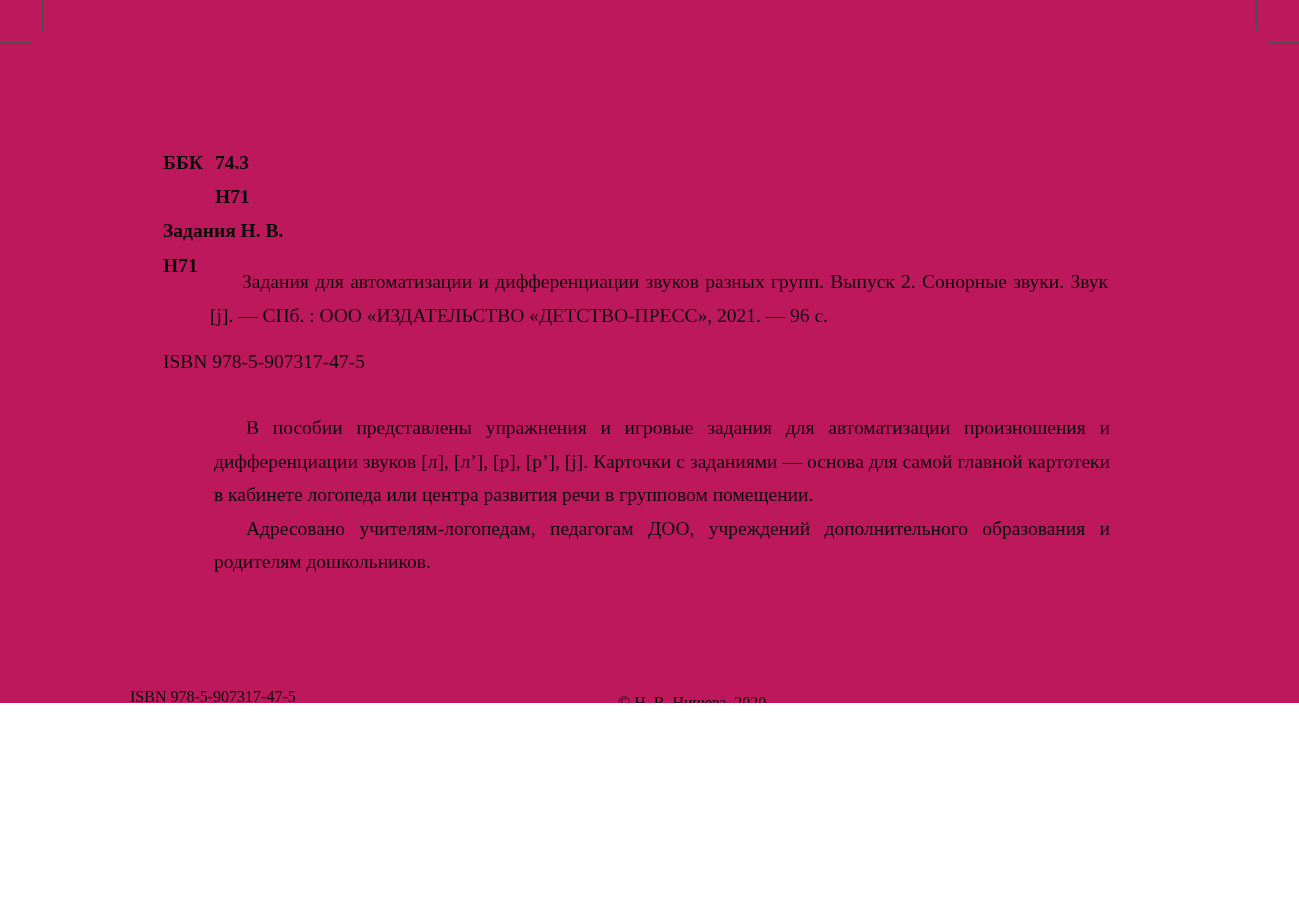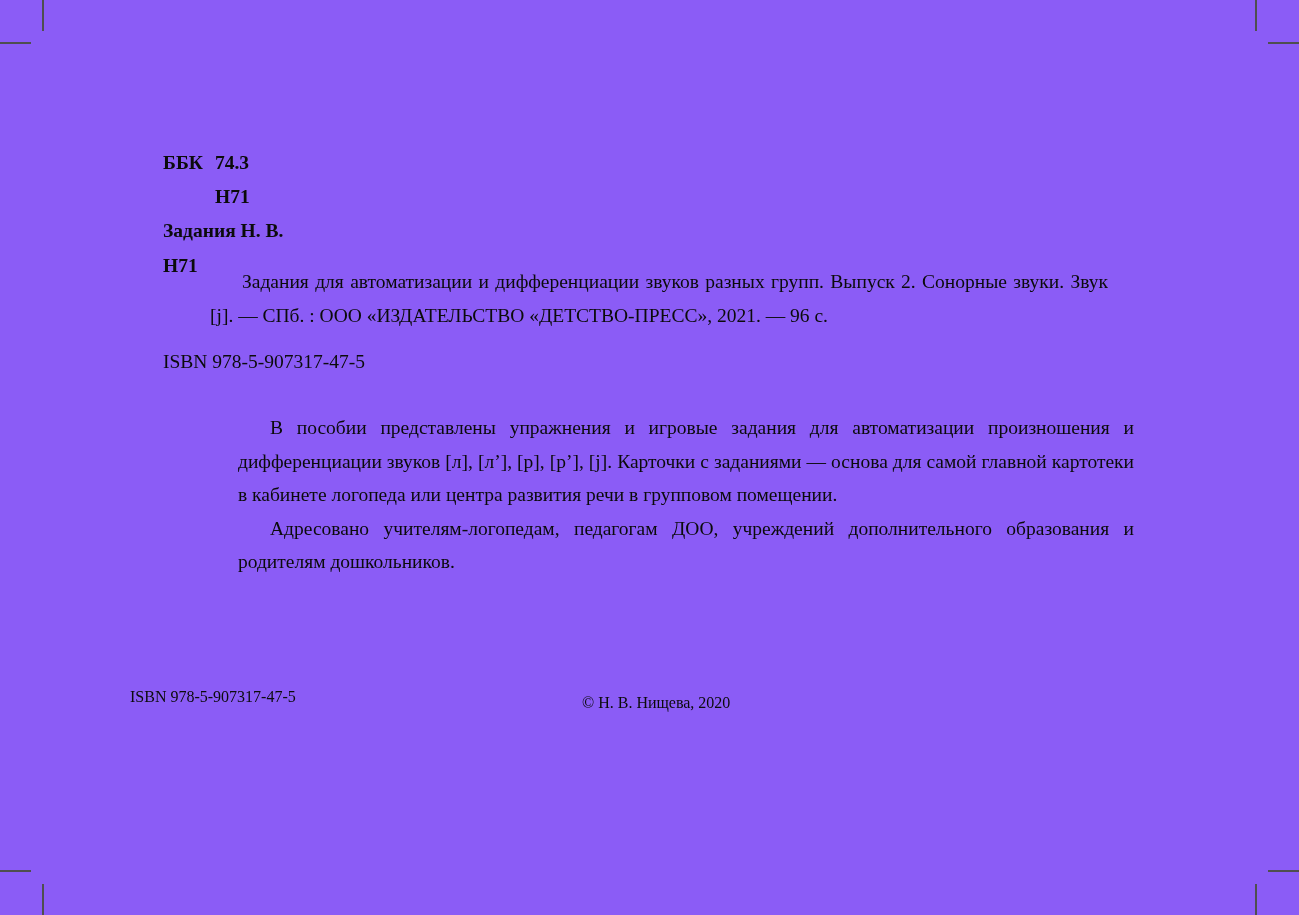--- a/index.html
+++ b/index.html
@@ -3,22 +3,22 @@
 <meta charset="utf-8">
 <style>
   html, body {
     margin: 0;
     padding: 0;
     background: #ffffff;
   }
   .page {
     position: relative;
     width: 1299px;
-    height: 915px;
-    background: #8b5cf6;
+    height: 703px;
+    background: #be185d;
     overflow: hidden;
     font-family: "Liberation Serif", "DejaVu Serif", serif;
     color: #0b0b0b;
   }
 
   
   .crop {
     position: absolute;
     background: #4f4f4f;
   }
@@ -76,38 +76,37 @@
   }
 
   .annotation {
     position: absolute;
     left: 214px;
     top: 411px;
     width: 896px;
     font-size: 19.5px;
     line-height: 33.5px;
     text-align: justify;
-    margin-left: 24px;
   }
   .annotation p {
     margin: 0;
     text-indent: 32px;
   }
 
   .footer-isbn {
     position: absolute;
     left: 130px;
     top: 687px;
     font-size: 16px;
     line-height: 20px;
     white-space: nowrap;
   }
   .copyright-block {
     position: absolute;
-    left: 582px;
+    left: 618px;
     top: 685px;
     font-size: 16px;
     line-height: 35px;
     white-space: nowrap;
   }
 </style>
 </head>
 <body>
 
 <div class="page">

